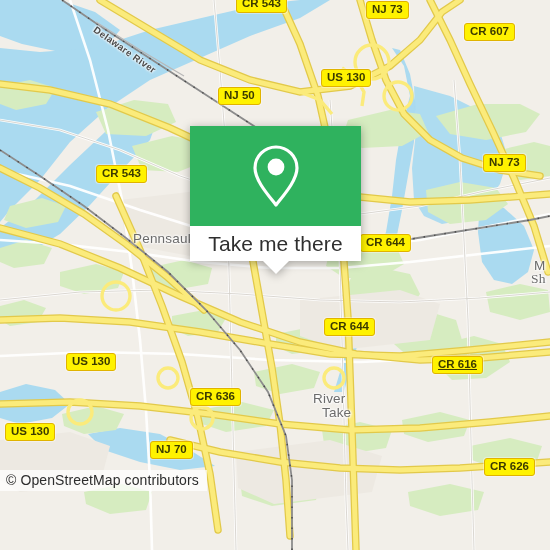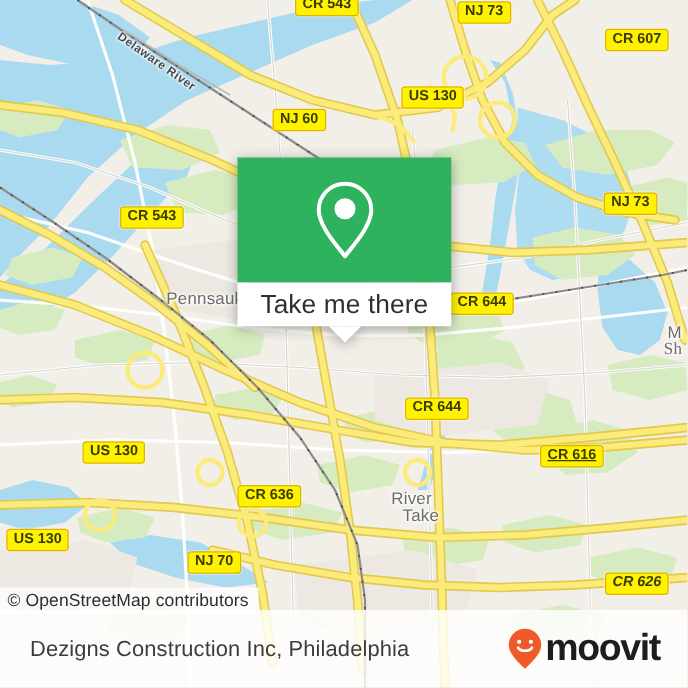--- a/index.html
+++ b/index.html
@@ -222,54 +222,42 @@
     <div class="place-label" style="left:133px;top:232px;">Pennsauken</div>
     <div class="place-label" style="left:313px;top:392px;">River</div>
     <div class="place-label" style="left:322px;top:406px;">Take</div>
     <div class="place-label" style="left:534px;top:259px;">M</div>
     <div class="place-label" style="left:531px;top:272px;font-family:Liberation Serif, serif;">Sh</div>
 
     <div class="river-label" style="left:98px;top:24px;transform:rotate(35deg);transform-origin:0 0;">Delaware River</div>
 
     <div class="shield" style="left:236px;top:-5px;">CR 543</div>
     <div class="shield" style="left:366px;top:1px;">NJ 73</div>
-    <div class="shield" style="left:484px;top:23px;">CR 607</div>
+    <div class="shield" style="left:464px;top:23px;">CR 607</div>
     <div class="shield" style="left:321px;top:69px;">US 130</div>
-    <div class="shield" style="left:218px;top:87px;">NJ 60</div>
+    <div class="shield" style="left:218px;top:87px;">NJ 50</div>
     <div class="shield" style="left:96px;top:165px;">CR 543</div>
     <div class="shield" style="left:483px;top:154px;">NJ 73</div>
     <div class="shield" style="left:360px;top:234px;">CR 644</div>
     <div class="shield" style="left:324px;top:318px;">CR 644</div>
     <div class="shield" style="left:66px;top:353px;">US 130</div>
     <div class="shield" style="left:432px;top:356px;text-decoration:underline;">CR 616</div>
     <div class="shield" style="left:190px;top:388px;">CR 636</div>
     <div class="shield" style="left:5px;top:423px;">US 130</div>
     <div class="shield" style="left:150px;top:441px;">NJ 70</div>
-    <div class="shield" style="left:484px;top:458px;font-style:italic;">CR 626</div>
+    <div class="shield" style="left:484px;top:458px;">CR 626</div>
 
     <div class="attribution">© OpenStreetMap contributors</div>
   </div>
 
   <div class="popup">
     <div class="popup-top">
       <svg class="pin-svg" width="52" height="66" viewBox="0 0 52 66">
         <path d="M26 4 C14.4 4 5 13.4 5 25 C5 38 20 54 26 62 C32 54 47 38 47 25 C47 13.4 37.6 4 26 4 Z" fill="none" stroke="#ffffff" stroke-width="3.2" stroke-linejoin="round"></path>
         <circle cx="26" cy="24" r="8.4" fill="#ffffff"></circle>
       </svg>
     </div>
     <div class="popup-bottom">Take me there</div>
     <div class="popup-tail"></div>
   </div>
 
-  <div class="footer">
-    <div class="footer-title">Dezigns Construction Inc, Philadelphia</div>
-    <div class="brand">
-      <svg width="30" height="34" viewBox="0 0 30 34">
-        <path d="M15 1 C7.8 1 2 6.8 2 14 C2 21.6 11 29 15 33 C19 29 28 21.6 28 14 C28 6.8 22.2 1 15 1 Z" fill="#F05A28"></path>
-        <circle cx="10.3" cy="11.4" r="1.7" fill="#ffffff"></circle>
-        <circle cx="19.7" cy="11.4" r="1.7" fill="#ffffff"></circle>
-        <path d="M9.4 16.2 C11.4 19.4 18.6 19.4 20.6 16.2" fill="none" stroke="#ffffff" stroke-width="2.1" stroke-linecap="round"></path>
-      </svg>
-      <span class="brand-word">moovit</span>
-    </div>
-  </div>
 
 </div>
 
 </body></html>

